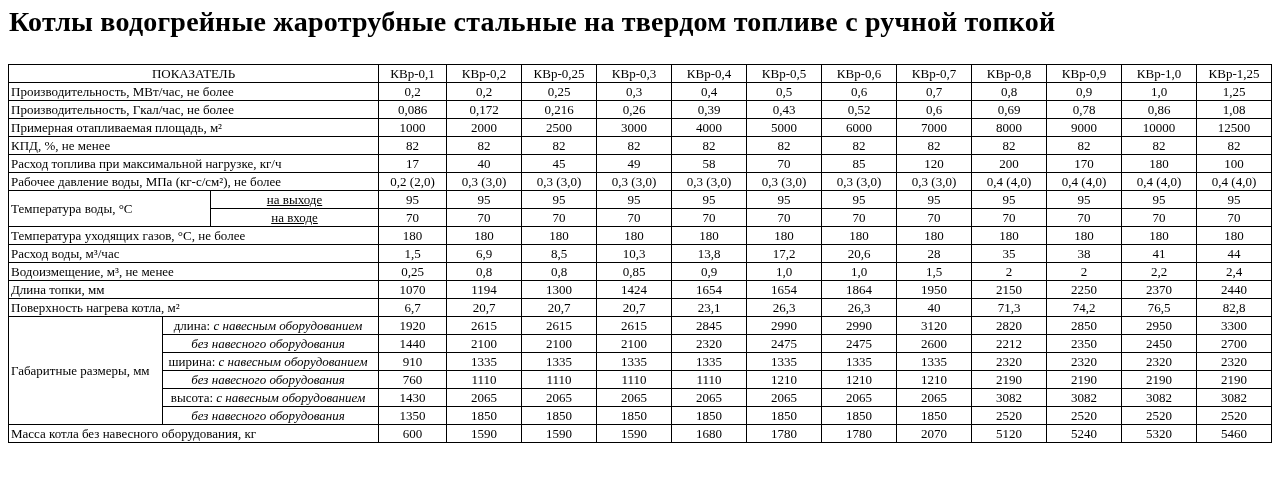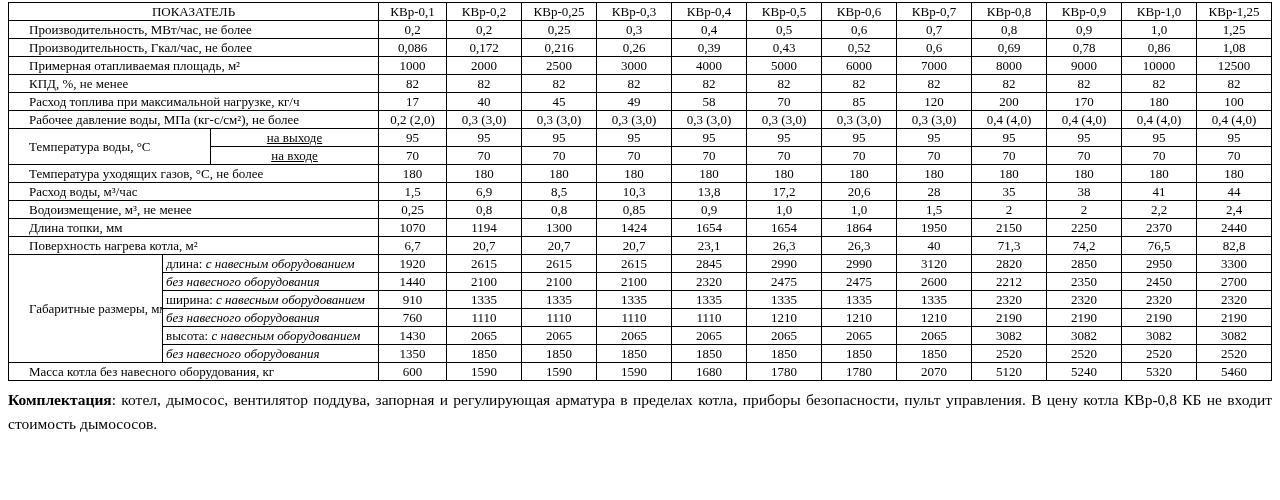--- a/index.html
+++ b/index.html
@@ -25,40 +25,41 @@
     border: 1px solid #000;
     font-size: 13px;
     height: 17px;
     padding: 0 3px;
     overflow: hidden;
     white-space: nowrap;
     vertical-align: middle;
     font-weight: normal;
   }
   .spec th { font-weight: normal; text-align: center; }
-  td.lbl { text-align: left; padding-left: 20px; }
+  td.lbl { text-align: left; padding-left: 2px; }
   td.val { text-align: center; padding: 0 1px; }
   td.sub-center { text-align: center; text-decoration: underline; }
-  td.sub-right { text-align: left; padding-right: 8px; }
+  td.sub-right { text-align: center; padding-right: 8px; }
   .it { font-style: italic; }
 
   p.note {
     width: 1264px;
     margin: 7px 0 0 0;
     font-size: 15.5px;
     line-height: 1.55;
     text-align: justify;
   }
   .note b { font-weight: bold; }
 </style>
 </head>
 <body>
 
 <div class="page">
 
+  <h1 class="title">Котлы водогрейные жаротрубные стальные на твердом топливе с ручной топкой</h1>
 
   <table class="spec">
     <colgroup>
       <col style="width:154px">
         <col style="width:48px">
         <col style="width:168px">
       <col style="width:68px">
         <col span="11" style="width:75px">
     </colgroup>
     <thead>
@@ -381,15 +382,14 @@
           <td class="val">1780</td>
           <td class="val">2070</td>
           <td class="val">5120</td>
           <td class="val">5240</td>
           <td class="val">5320</td>
           <td class="val">5460</td>
         </tr>
     </tbody>
   </table>
 
-  <p class="note"><b>Комплектация</b><span>: котел, дымосос, вентилятор поддува, запорная и регулирующая арматура в пределах котла, приборы безопасности, пульт управления. В цену котла КВр-0,8 КБ не входит стоимость дымососов.</span></p>
 
 </div>
 
 </body></html>

